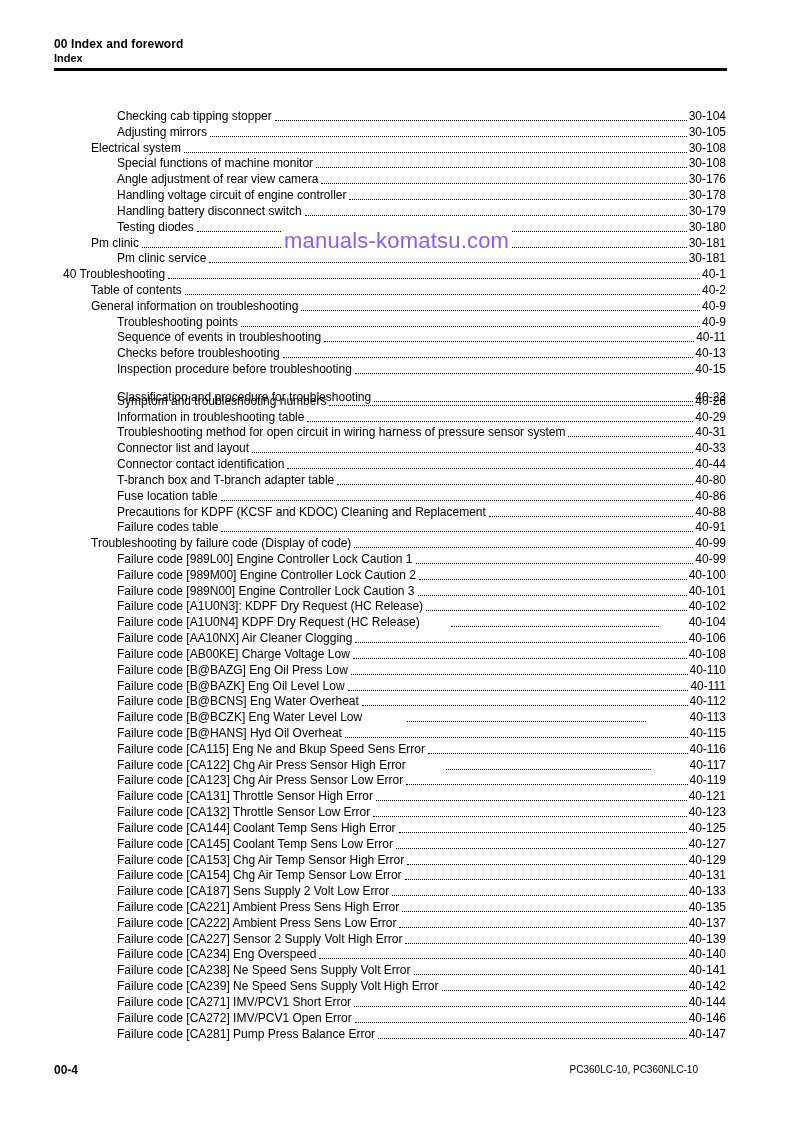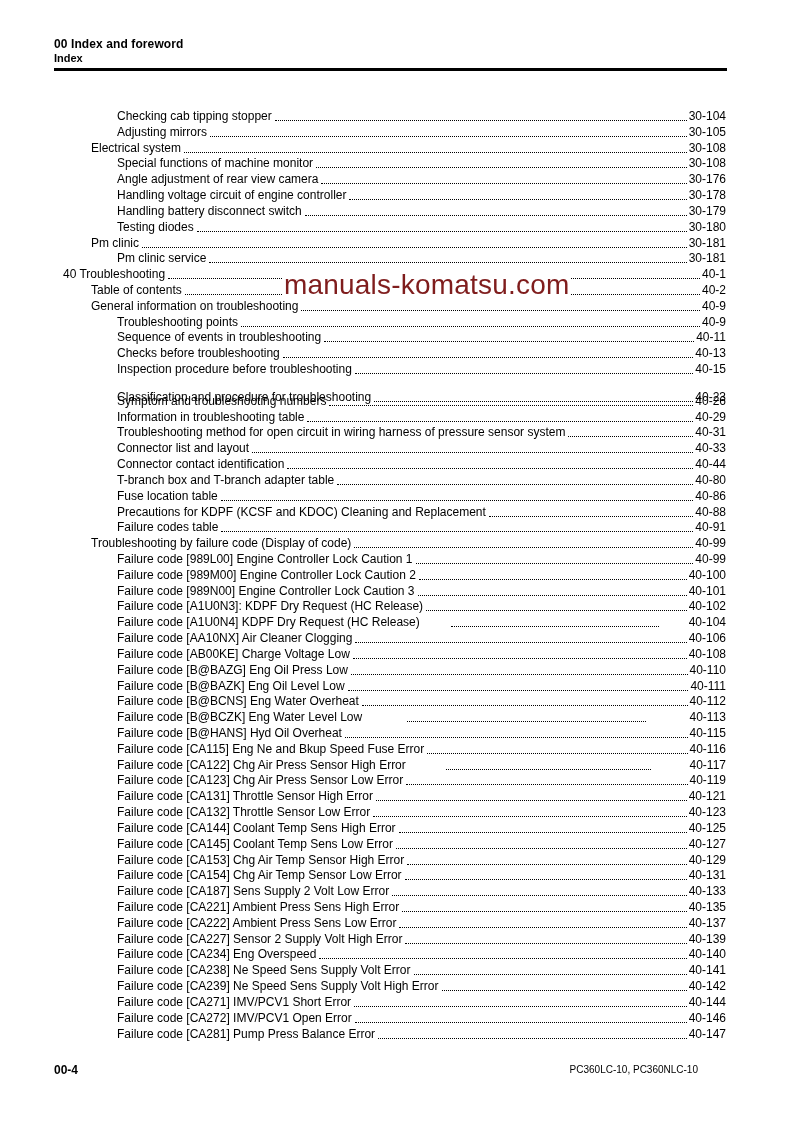--- a/index.html
+++ b/index.html
@@ -7,21 +7,21 @@
     .header { position: absolute; left: 54px; top: 36px; width: 672px; }
     .h-title { font-weight: bold; font-size: 12px; line-height: 16px; letter-spacing: 0.1px; }
     .h-sub { font-weight: bold; font-size: 11px; line-height: 13px; margin-top: 0px; }
     .h-rule { position: absolute; left: 54px; top: 68px; width: 673px; height: 3px; background: #000; }
     .toc { position: absolute; left: 0; top: 107px; width: 794px; }
     .row { position: absolute; height: 16px; display: flex; align-items: flex-end; font-size: 12px; line-height: 14px; white-space: nowrap; }
     .row .label { flex: 0 0 auto; padding-right: 1px; }
     .row .leader { flex: 1 1 auto; overflow: hidden; height: 14px; position: relative; margin: 0 2px; }
     .row .leader::before { content: ""; position: absolute; left: 0; right: 0; bottom: 2px; border-bottom: 1px dotted #000; }
     .row .page { flex: 0 0 auto; text-align: right; min-width: 0; }
-    .watermark { position: absolute; left: 282px; top: 228px; font-size: 28px; line-height: 26px; color: #7f1d1d; background: #fff; padding: 0 2px; letter-spacing: 0.2px; margin-top: 44px; }
+    .watermark { position: absolute; left: 282px; top: 228px; font-size: 22px; line-height: 26px; color: #8b5cf6; background: #fff; padding: 0 2px; letter-spacing: 0.2px; }
     .footer-left { position: absolute; left: 54px; top: 1063px; font-weight: bold; font-size: 12px; line-height: 14px; }
     .footer-right { position: absolute; right: 96px; top: 1064px; font-size: 10px; line-height: 12px; }
   </style>
 </head>
 <body>
 
 <div class="header">
   <div class="h-title">00 Index and foreword</div>
   <div class="h-sub">Index</div>
 </div>
@@ -222,21 +222,21 @@
       <span class="label">Failure code [B@BCZK] Eng Water Level Low</span>
       <span class="leader"></span>
       <span class="page">40-113</span>
     </div>
     <div class="row" style="left: 117px; width: 609px; top: 616.98px;">
       <span class="label">Failure code [B@HANS] Hyd Oil Overheat</span>
       <span class="leader"></span>
       <span class="page">40-115</span>
     </div>
     <div class="row" style="left: 117px; width: 609px; top: 632.8px;">
-      <span class="label">Failure code [CA115] Eng Ne and Bkup Speed Fuse Error</span>
+      <span class="label">Failure code [CA115] Eng Ne and Bkup Speed Sens Error</span>
       <span class="leader"></span>
       <span class="page">40-116</span>
     </div>
     <div class="row" style="left: 117px; width: 609px; top: 648.62px; gap: 37px;">
       <span class="label">Failure code [CA122] Chg Air Press Sensor High Error</span>
       <span class="leader"></span>
       <span class="page">40-117</span>
     </div>
     <div class="row" style="left: 117px; width: 609px; top: 664.44px;">
       <span class="label">Failure code [CA123] Chg Air Press Sensor Low Error</span>

